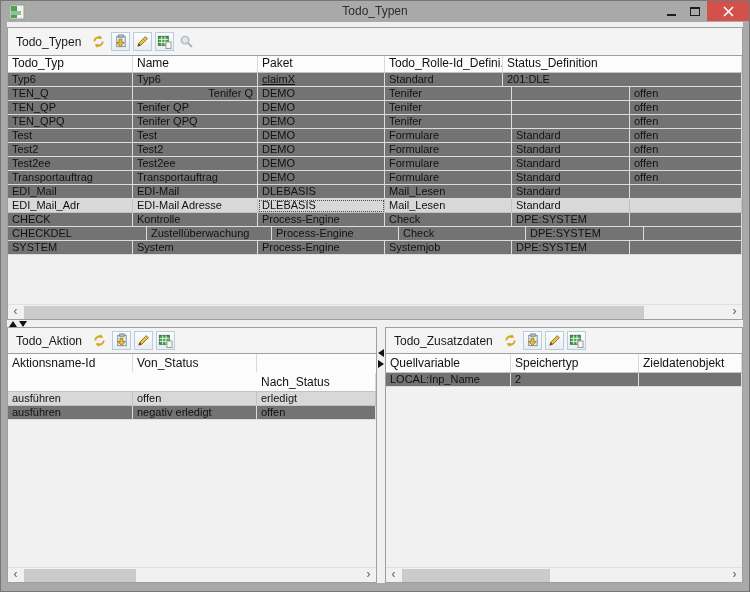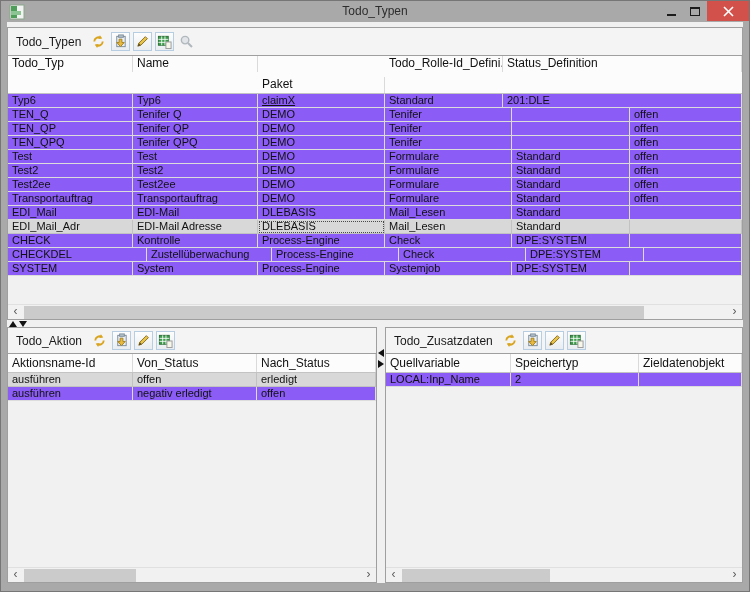--- a/index.html
+++ b/index.html
@@ -61,21 +61,21 @@
   #left-panel .grid, #right-panel .grid { top: 25px; }
 
   .thead { display: flex; background: #fcfcfc; border-bottom: 1px solid #c3c3c3; }
   .hcell {
     height: 16px; font-size: 12px; line-height: 15px; color: #111;
     padding: 0 4px; border-right: 1px solid #dadada;
     white-space: nowrap; overflow: hidden; flex-shrink: 0;
   }
   #left-panel .hcell, #right-panel .hcell { height: 18px; line-height: 18px; }
 
-  .trow { display: flex; background: #8b5cf6; }
+  .trow { display: flex; background: #737373; }
   .trow.selected { background: #d8d8d8; align-items: center; }
   .cell {
     height: 14px; font-size: 11px; line-height: 13px; color: #111;
     padding: 0 4px; border-right: 1px solid #dcdcdc; border-bottom: 1px solid #dcdcdc;
     white-space: nowrap; overflow: hidden; flex-shrink: 0;
   }
   .trow.selected .cell { border-color: #c2c2c2; }
   .cell.focused { outline: 1px dotted #4a4a4a; outline-offset: -2px; }
 
   
@@ -170,35 +170,35 @@
                 <circle cx="6.5" cy="6.5" r="4" fill="#dbe1e6" stroke="#9aa4ac" stroke-width="1.5"></circle>
                 <line x1="9.6" y1="9.6" x2="13.8" y2="13.8" stroke="#9aa4ac" stroke-width="2.2"></line>
               </svg>
             </span>
           </span>
       </div>
       <div class="grid">
         <div class="thead">
             <div class="hcell" style="width: 125px;">Todo_Typ</div>
             <div class="hcell" style="width: 125px;">Name</div>
-            <div class="hcell" style="width: 127px; margin-top: 21px;">Paket</div>
+            <div class="hcell" style="width: 127px;">Paket</div>
             <div class="hcell" style="width: 118px;">Todo_Rolle-Id_Defini...</div>
             <div class="hcell" style="width: 112px; flex: 1 1 112px;">Status_Definition</div>
           </div>
         <div class="tbody">
             <div class="trow">
               <div class="cell" style="width: 125px;">Typ6</div>
               <div class="cell" style="width: 125px;">Typ6</div>
               <div class="cell" style="width: 127px; text-decoration: underline;">claimX</div>
               <div class="cell" style="width: 118px;">Standard</div>
               <div class="cell" style="width: 112px; flex: 1 1 112px;">201:DLE</div>
             </div>
             <div class="trow">
               <div class="cell" style="width: 125px;">TEN_Q</div>
-              <div class="cell" style="width: 125px;">Tenifer Q</div>
+              <div class="cell" style="width: 125px; text-align: right;">Tenifer Q</div>
               <div class="cell" style="width: 127px;">DEMO</div>
               <div class="cell" style="width: 127px;">Tenifer</div>
               <div class="cell" style="width: 118px;"></div>
               <div class="cell" style="width: 112px; flex: 1 1 112px;">offen</div>
             </div>
             <div class="trow">
               <div class="cell" style="width: 125px;">TEN_QP</div>
               <div class="cell" style="width: 125px;">Tenifer QP</div>
               <div class="cell" style="width: 127px;">DEMO</div>
               <div class="cell" style="width: 127px;">Tenifer</div>
@@ -330,21 +330,21 @@
                 <path d="M1.5 5.7h10.5M1.5 8.9h10.5M5 2.5v9.5M8.5 2.5v9.5" stroke="#ffffff" stroke-width="0.9" fill="none"></path>
                 <rect x="9.5" y="8.5" width="5.5" height="7" fill="#f6f6e9" stroke="#999999"></rect>
               </svg>
             </span>
           </span>
       </div>
       <div class="grid">
         <div class="thead">
             <div class="hcell" style="width: 125px;">Aktionsname-Id</div>
             <div class="hcell" style="width: 124px;">Von_Status</div>
-            <div class="hcell" style="width: 118px; flex: 1 1 118px;">Nach_Status</div>
+            <div class="hcell" style="width: 118px; flex: 1 1 118px; margin-top: 19px;">Nach_Status</div>
           </div>
         <div class="tbody">
             <div class="trow selected">
               <div class="cell" style="width: 125px;">ausführen</div>
               <div class="cell" style="width: 124px;">offen</div>
               <div class="cell" style="width: 118px; flex: 1 1 118px;">erledigt</div>
             </div>
             <div class="trow">
               <div class="cell" style="width: 125px;">ausführen</div>
               <div class="cell" style="width: 124px;">negativ erledigt</div>

